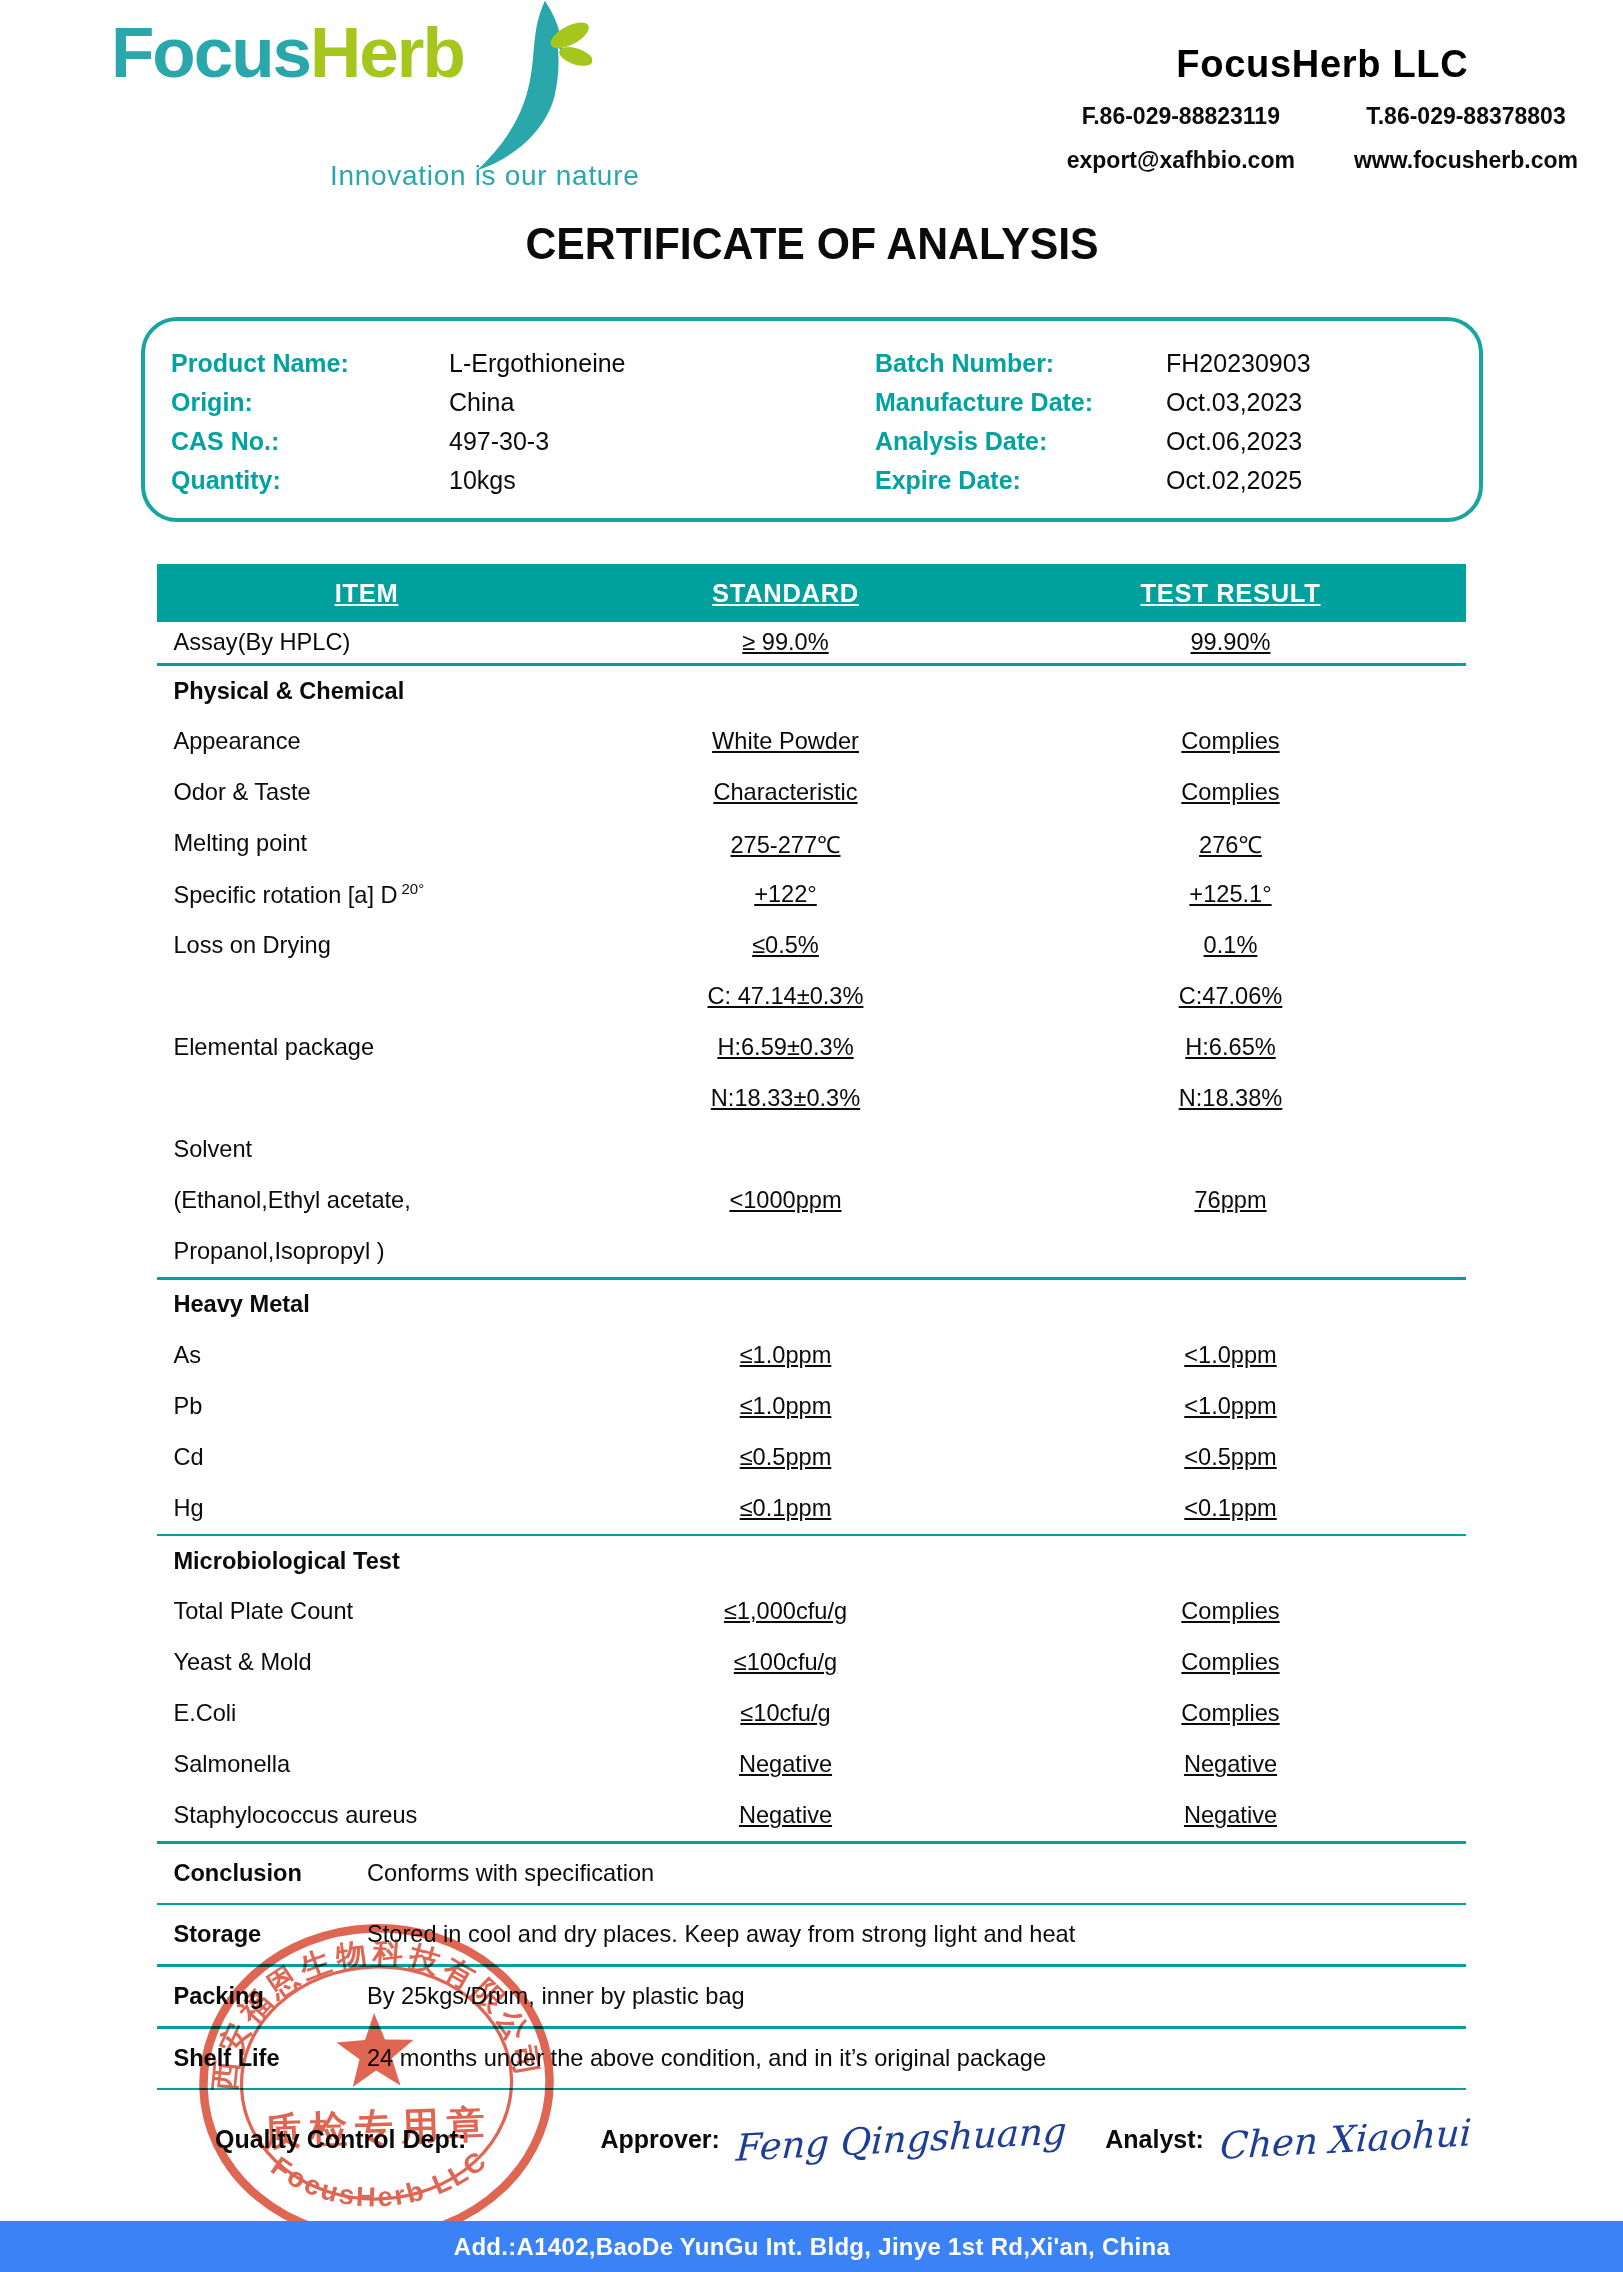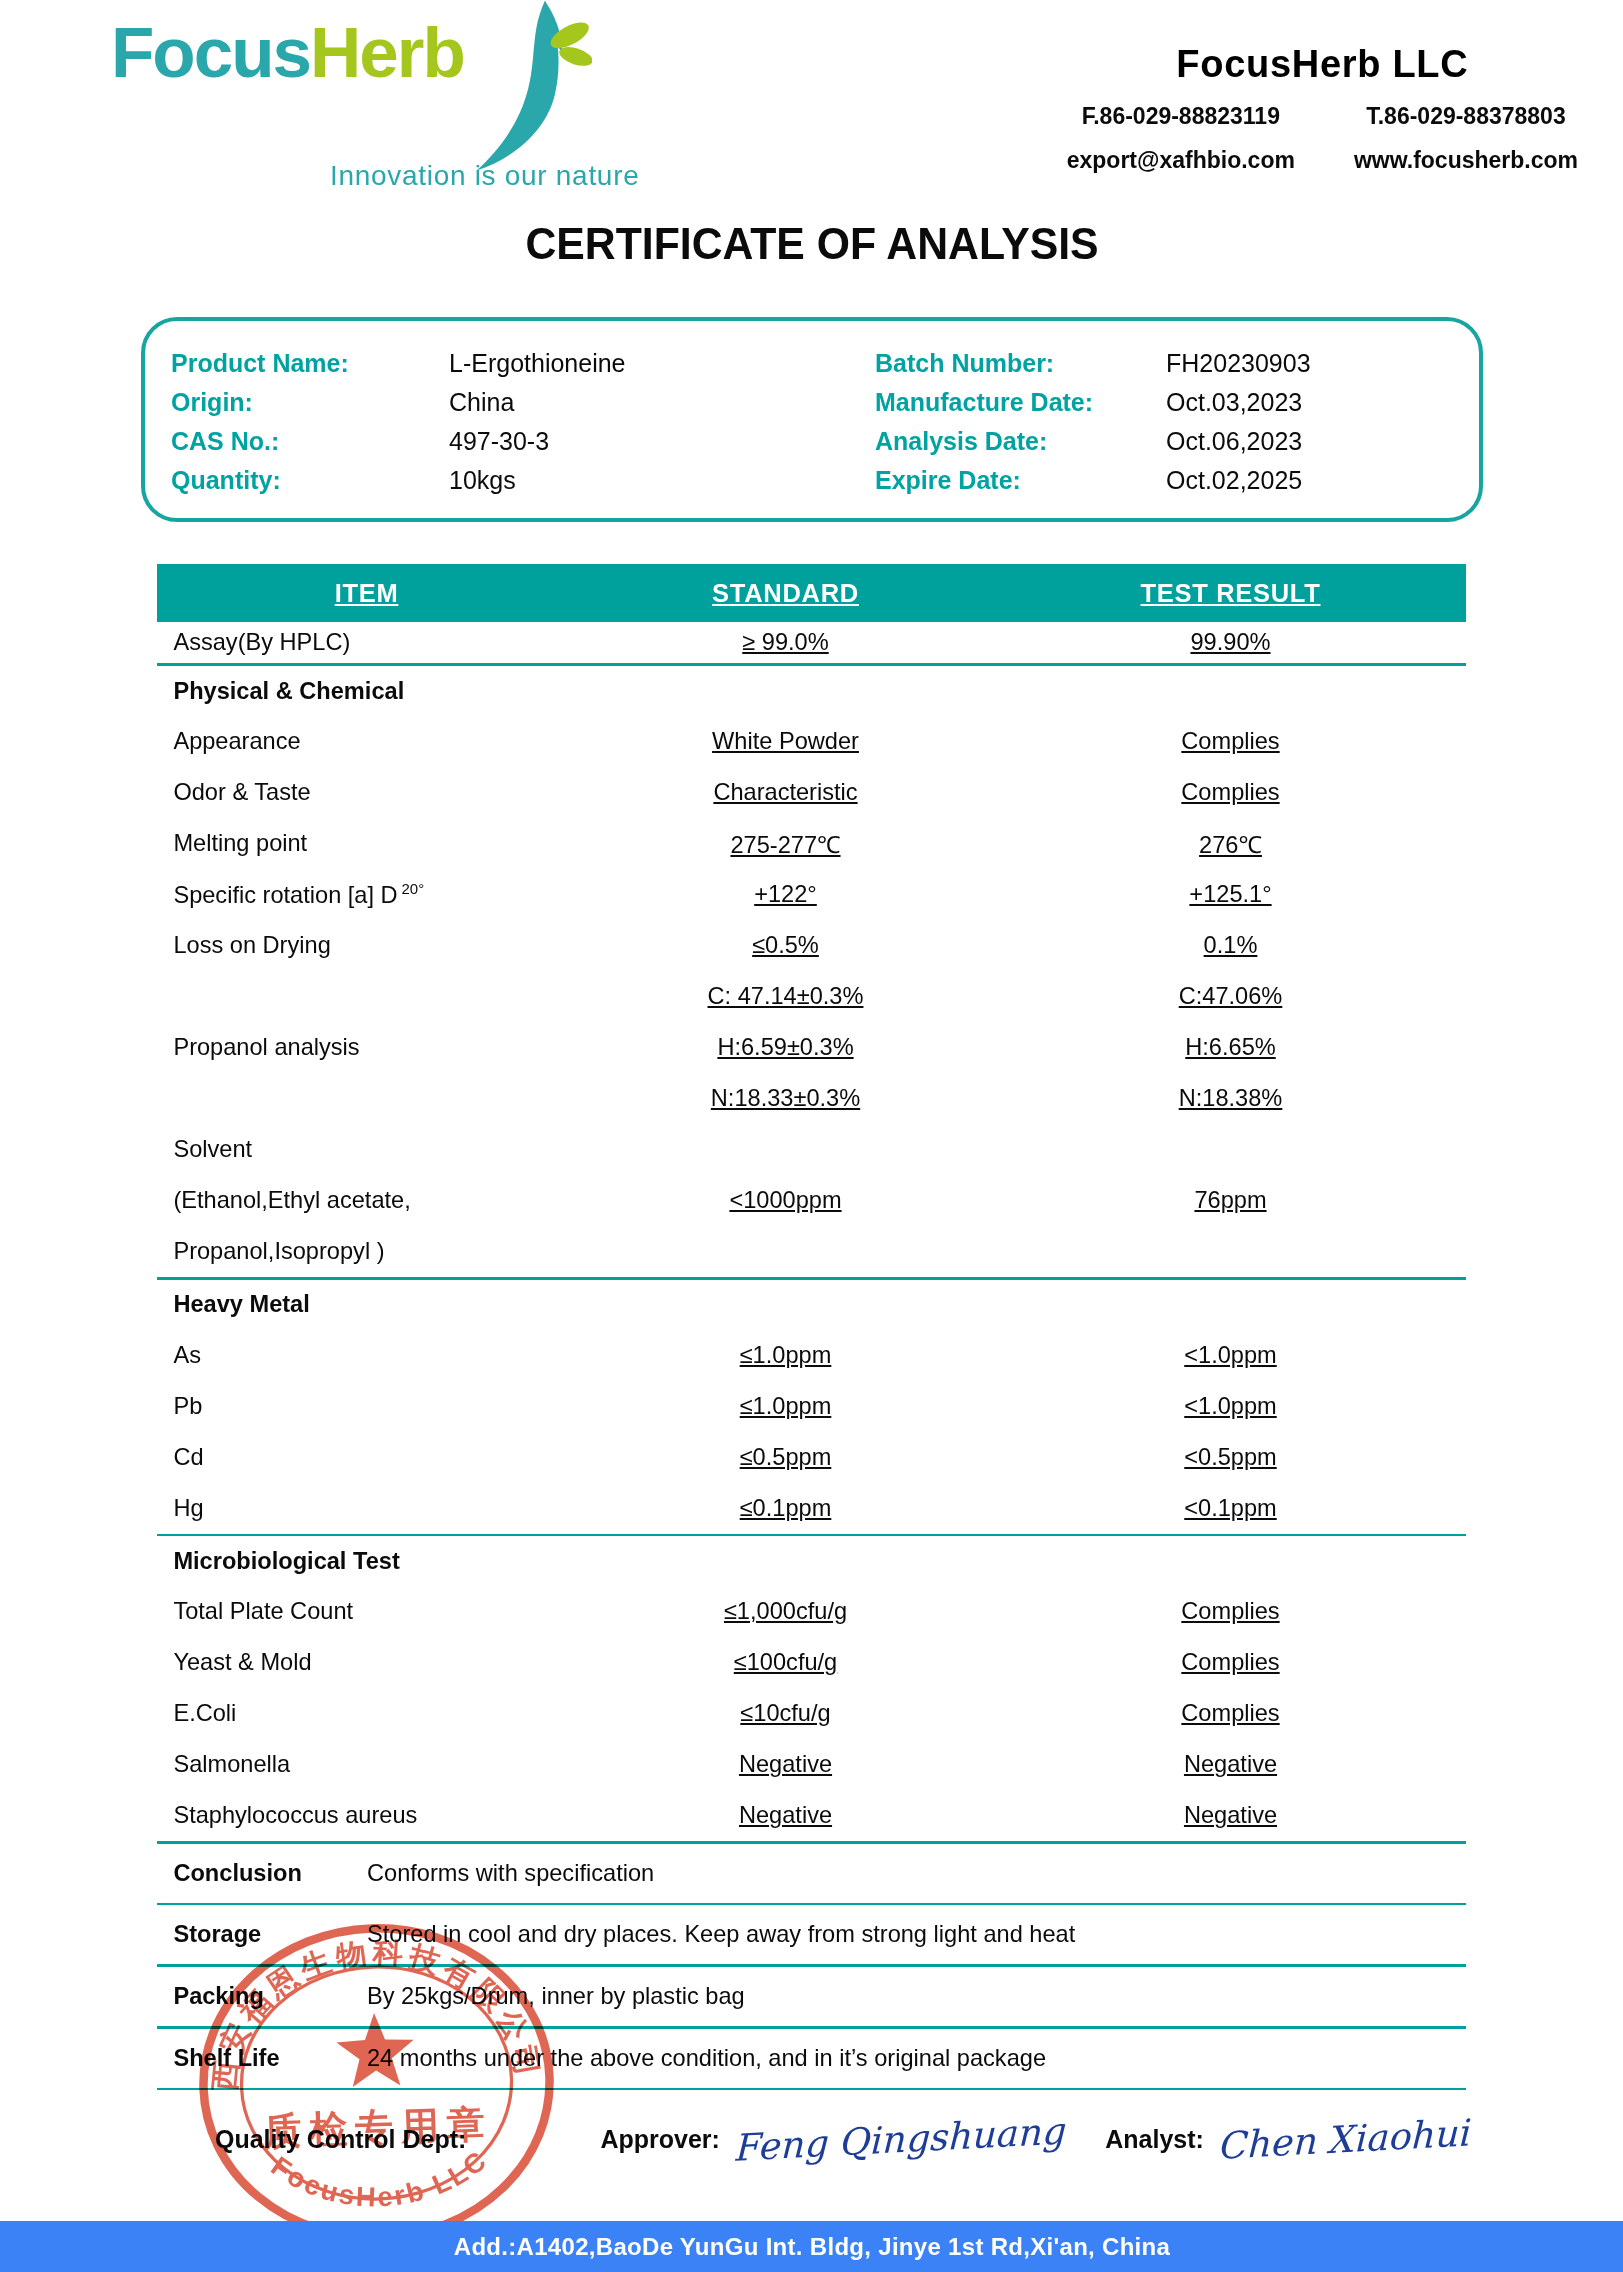--- a/index.html
+++ b/index.html
@@ -165,21 +165,21 @@
       <div class="c">≤0.5%</div>
       <div class="c">0.1%</div>
     </div>
 
     <div class="tbl-row">
       <div class="item"></div>
       <div class="c">C: 47.14±0.3%</div>
       <div class="c">C:47.06%</div>
     </div>
     <div class="tbl-row">
-      <div class="item">Propanol analysis</div>
+      <div class="item">Elemental package</div>
       <div class="c">H:6.59±0.3%</div>
       <div class="c">H:6.65%</div>
     </div>
     <div class="tbl-row">
       <div class="item"></div>
       <div class="c">N:18.33±0.3%</div>
       <div class="c">N:18.38%</div>
     </div>
 
     <div class="tbl-row">

